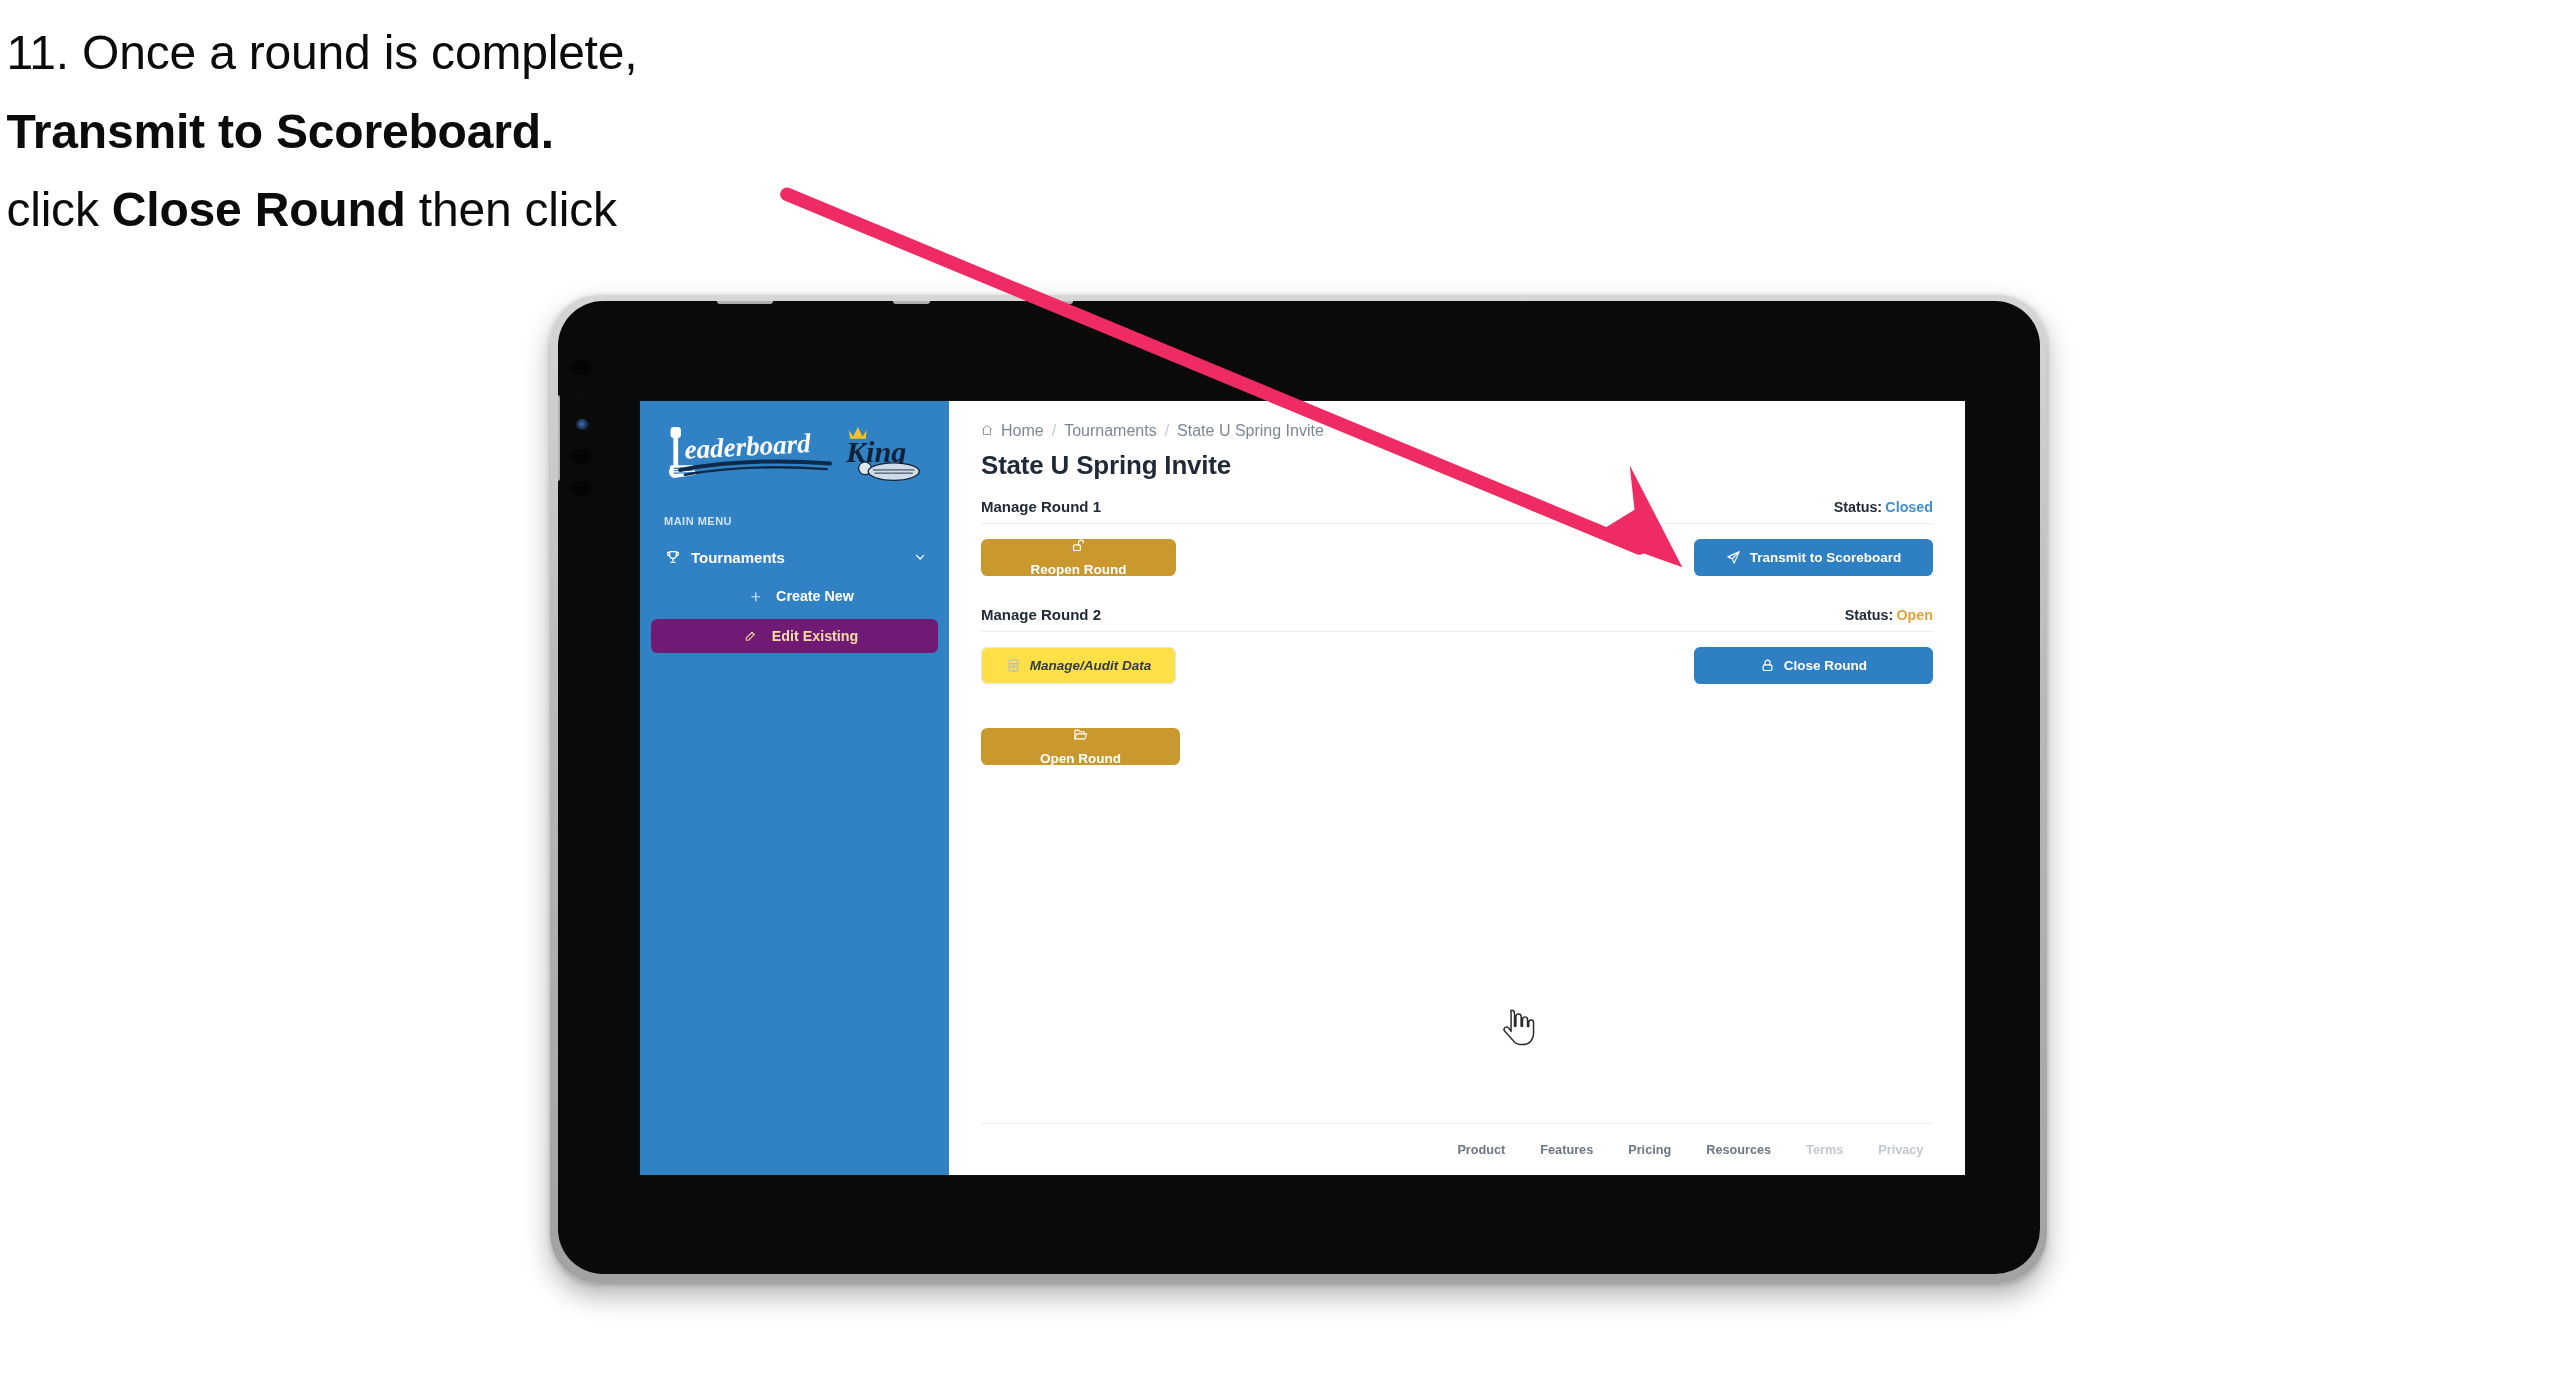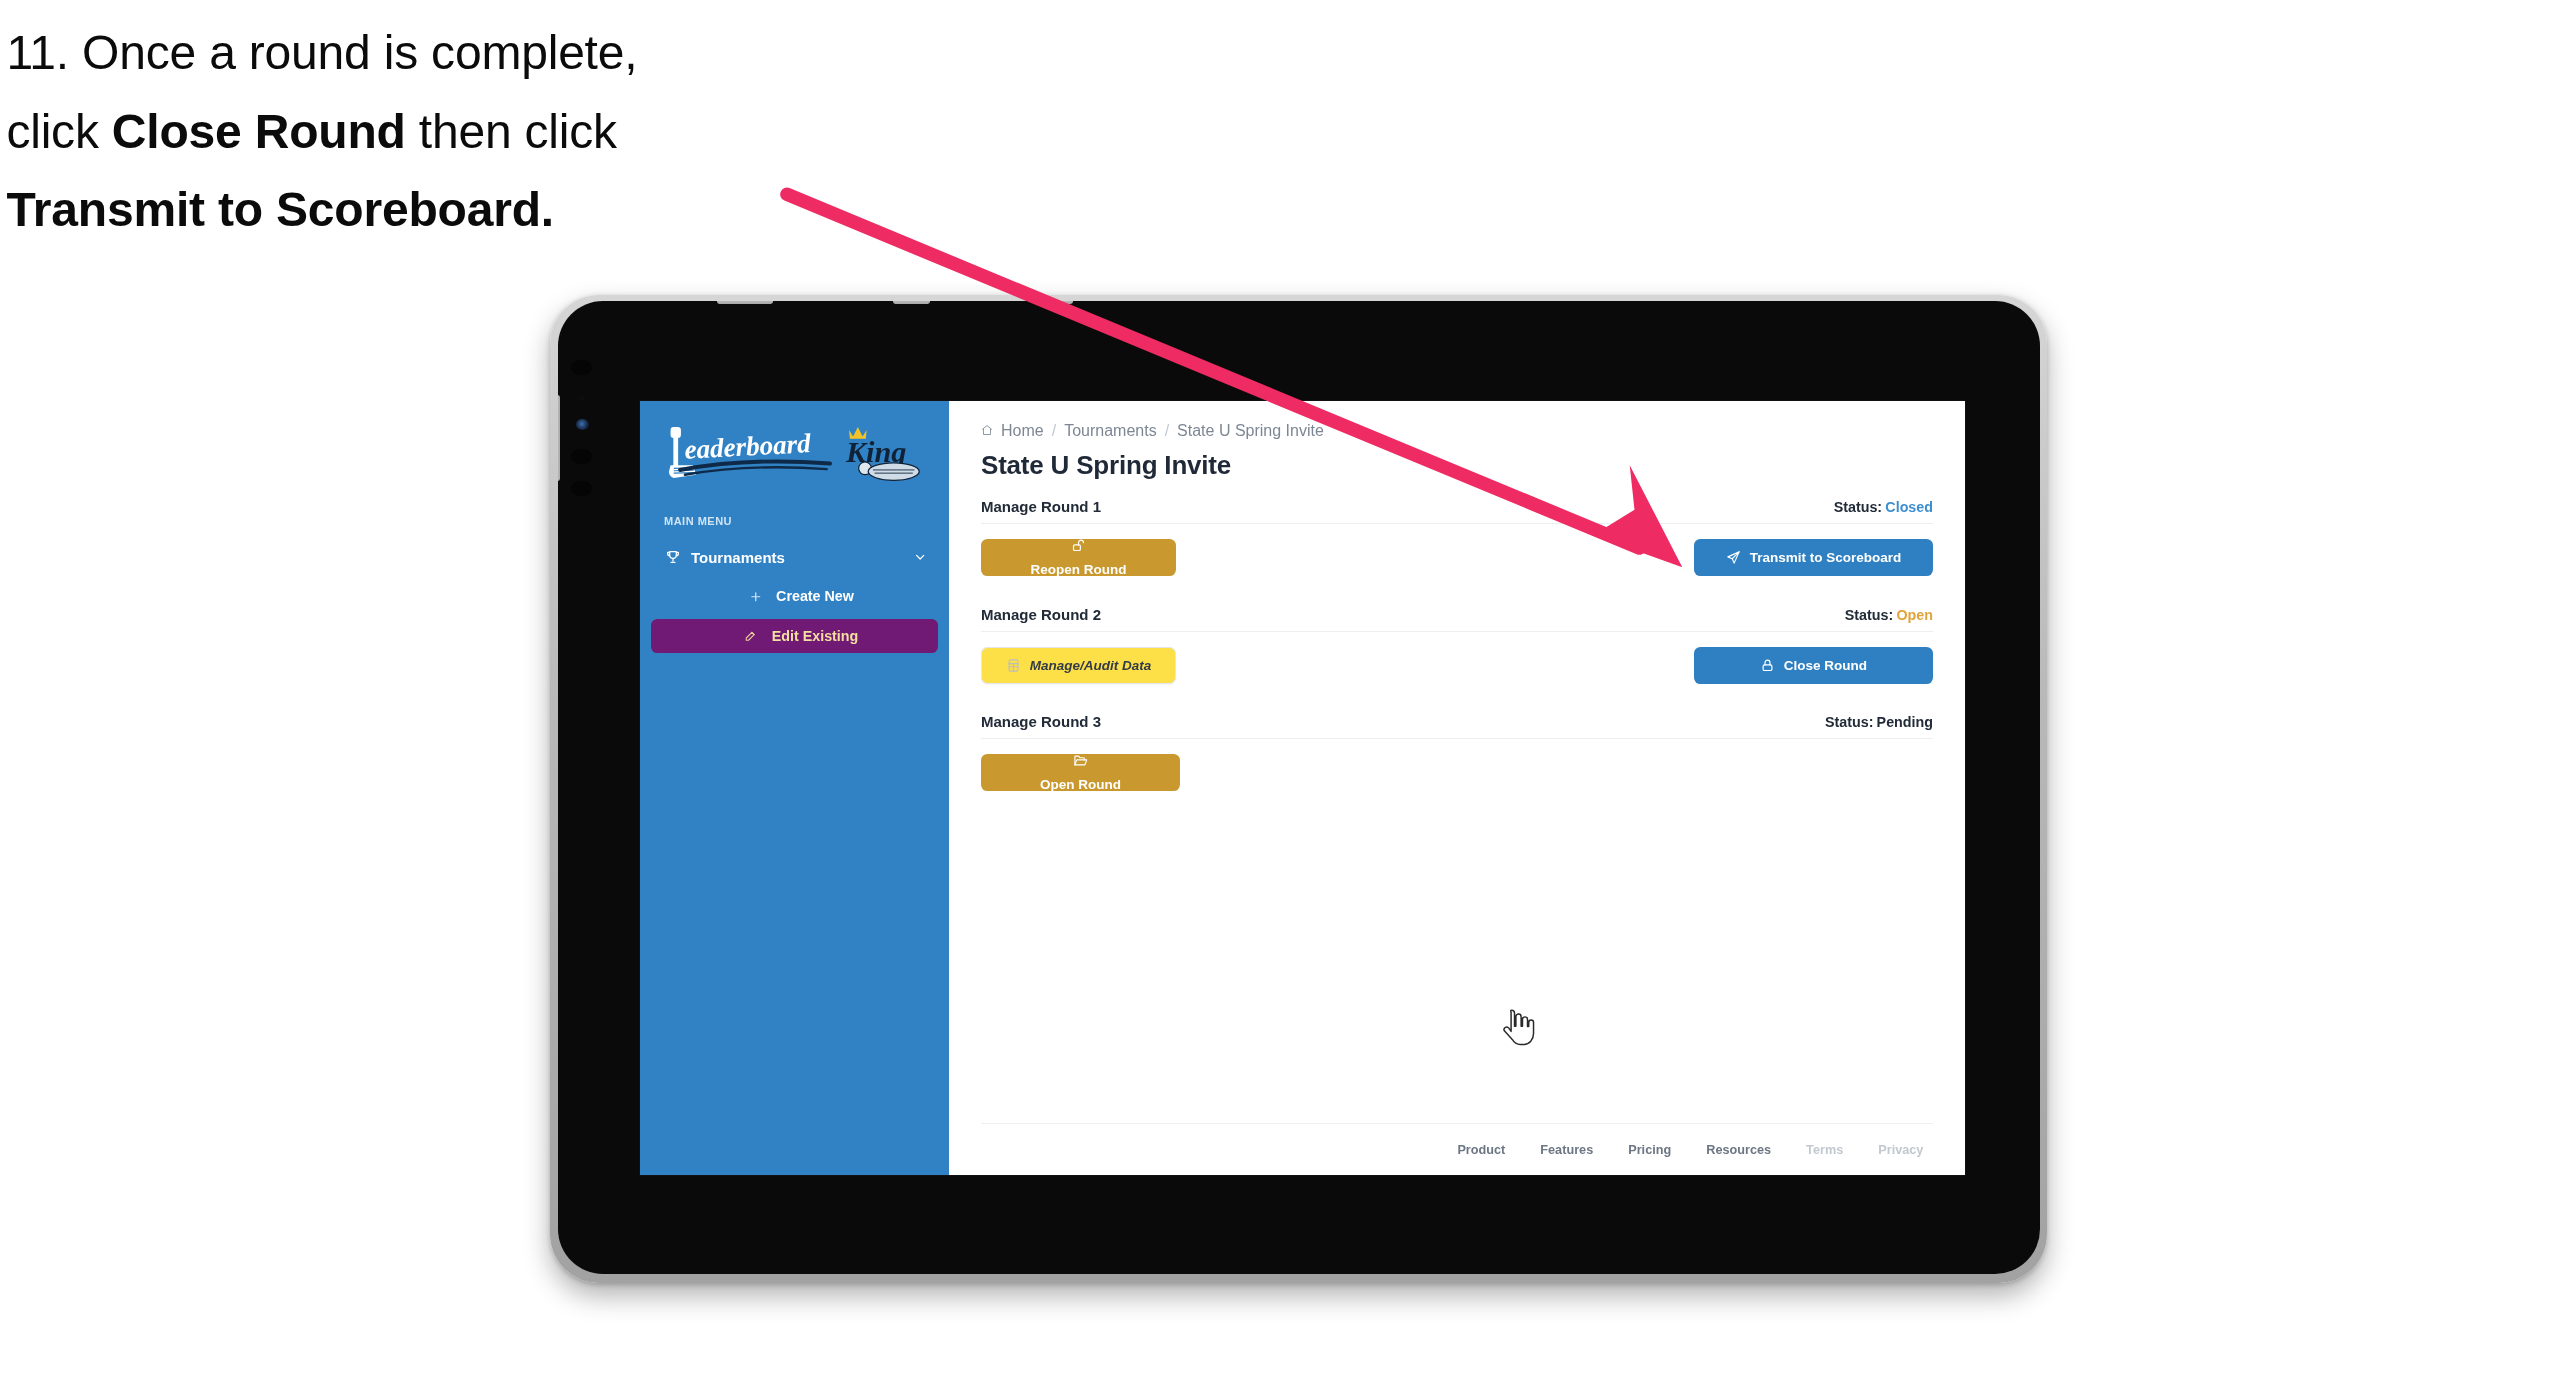--- a/index.html
+++ b/index.html
@@ -292,22 +292,22 @@
     width: 37px; height: 41px;
     z-index: 40;
     pointer-events: none;
   }
 </style>
 </head>
 <body>
 
 <div id="caption">
   <span class="line">11. Once a round is complete,</span>
+  <span class="line b">Transmit to Scoreboard.</span>
   <span class="line"><span>click </span><span class="b">Close Round</span><span> then click</span></span>
-  <span class="line b">Transmit to Scoreboard.</span>
 </div>
 
 <svg id="arrow-svg" viewBox="0 0 3234 1740">
   <g id="arrow-g">
     <line x1="988" y1="244" x2="2058" y2="688" stroke="#EE2B62" stroke-width="17" stroke-linecap="round"></line>
     <polygon points="2112,712 2000,672 2052,640 2046,584" fill="#EE2B62"></polygon>
   </g>
 </svg>
 
 <div id="tablet">
@@ -468,26 +468,20 @@
                     <rect x="5" y="11" width="14" height="9" rx="2.2"></rect>
                     <path d="M8 11V7.5a4 4 0 0 1 8 0V11"></path>
                   </svg>
                 </span>
                 <span>Close Round</span>
               </button>
             </div>
           </div>
 
           <div class="round-block">
-            <div class="round-head">
-              <div class="round-title">Manage Round 3</div>
-              <div class="round-status">
-                <span>Status:</span><span class="val" id="st3" style="color: rgb(34, 43, 56);">Pending</span>
-              </div>
-            </div>
             <div class="round-actions">
               <button class="btn btn-gold btn-w-gold3">
                 <span class="bicon">
                   <svg width="15" height="15" viewBox="0 0 24 24" fill="none" stroke="#ffffff" stroke-width="1.8" stroke-linecap="round" stroke-linejoin="round">
                     <path d="M3 19V6a1 1 0 0 1 1-1h5l2 2.5h6a1 1 0 0 1 1 1V11"></path>
                     <path d="M3 19l3-8h16l-3 8z"></path>
                   </svg>
                 </span>
                 <span>Open Round</span>
               </button>

